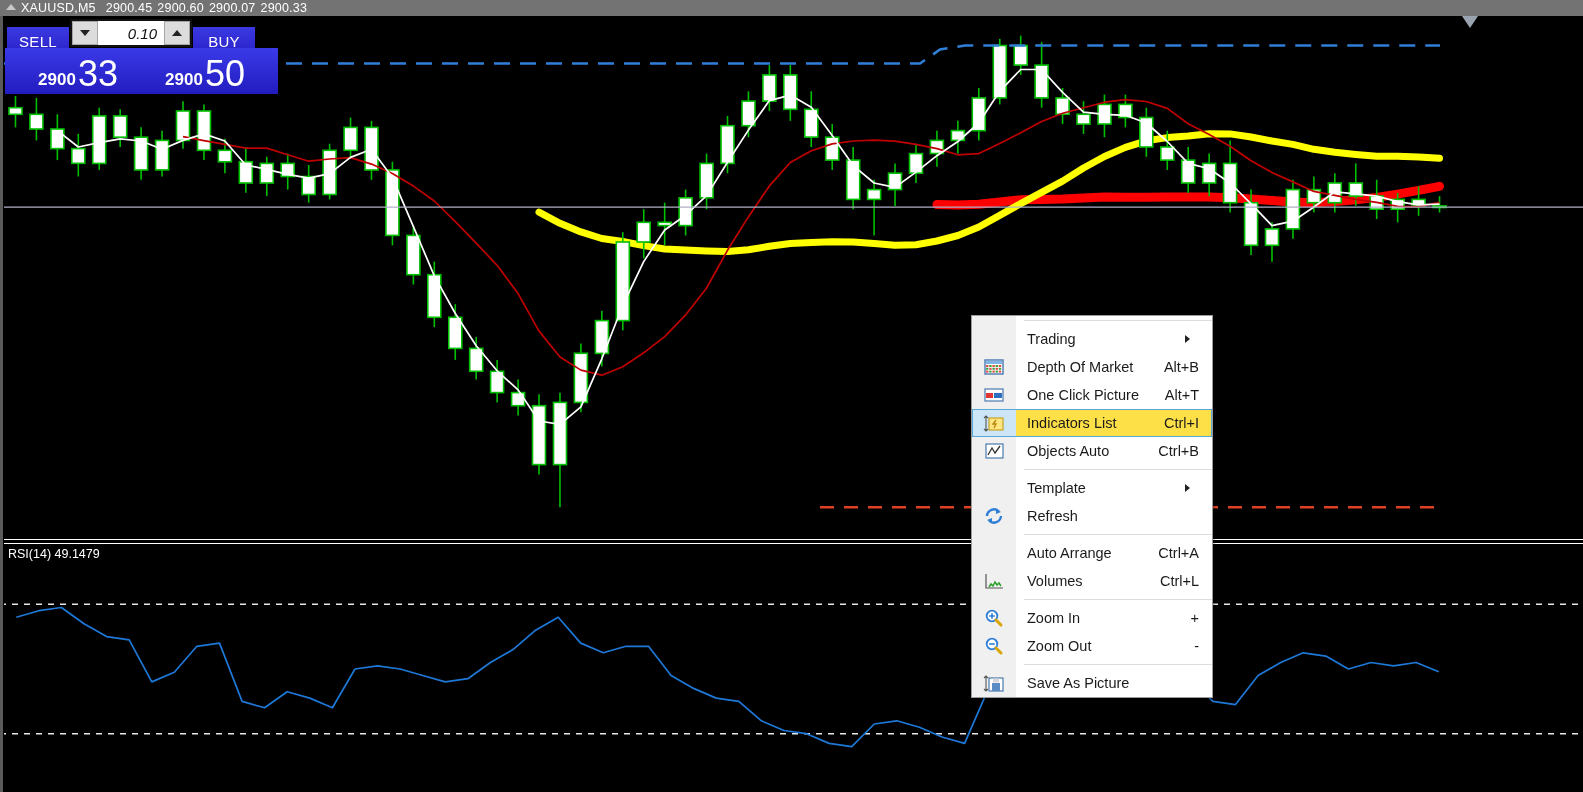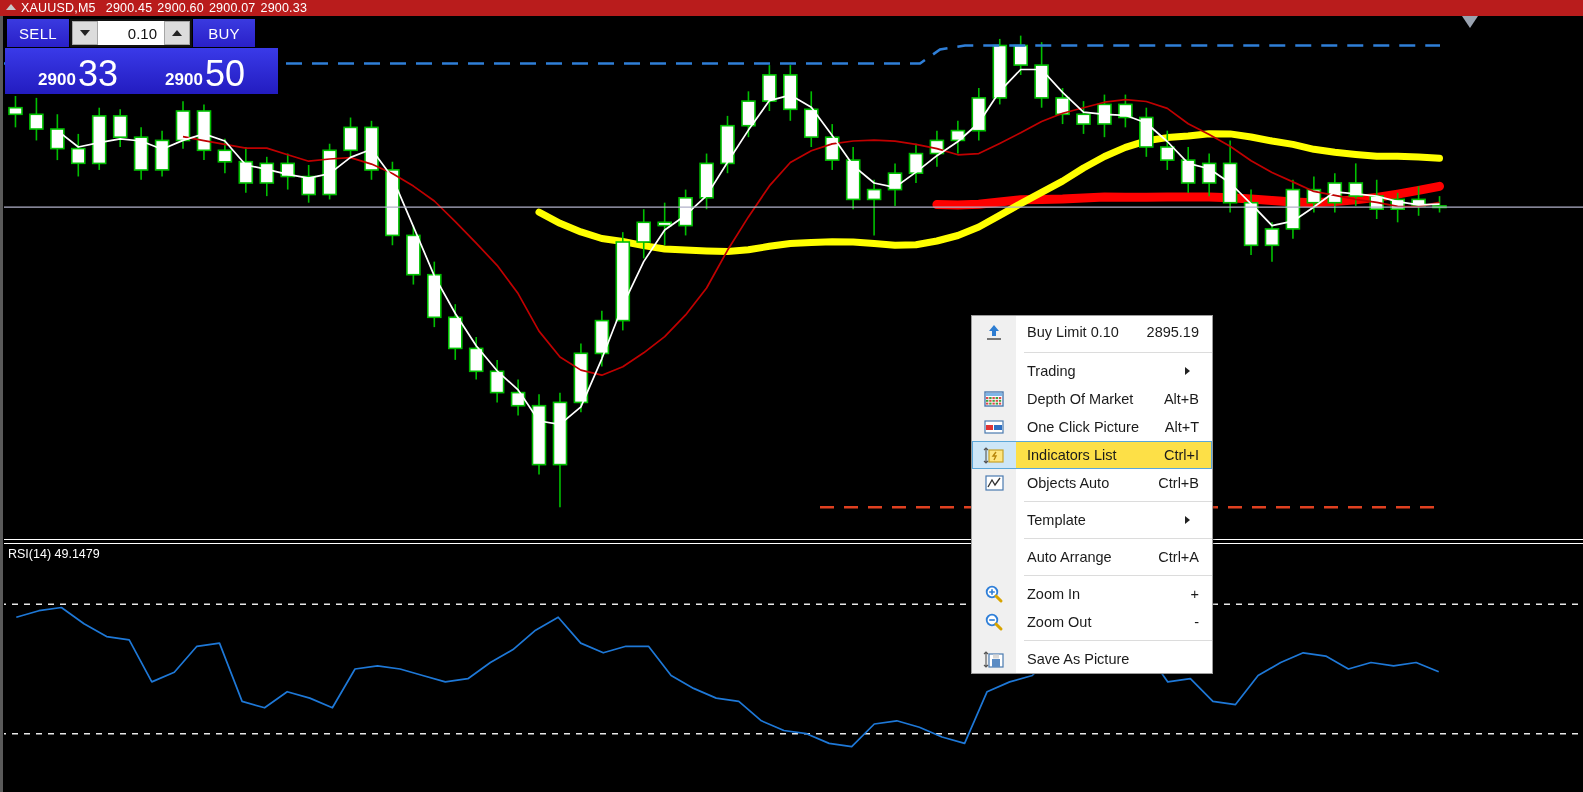--- a/index.html
+++ b/index.html
@@ -1,20 +1,20 @@
 <!DOCTYPE html>
 <html><head>
 <meta charset="utf-8">
 <style>
   html,body{margin:0;padding:0;background:#000;}
   body{width:1583px;height:792px;overflow:hidden;font-family:"Liberation Sans",sans-serif;}
   #app{position:relative;width:1583px;height:792px;background:#000;overflow:hidden;}
 
   
-  .titlebar{position:absolute;left:0;top:0;width:1583px;height:16px;background:#b91c1c;
+  .titlebar{position:absolute;left:0;top:0;width:1583px;height:16px;background:#737373;
             color:#fff;font-size:12.5px;line-height:16px;white-space:nowrap;}
   .tb-tri{display:inline-block;width:0;height:0;margin:0 5px 0 6px;
           border-left:5px solid transparent;border-right:5px solid transparent;
           border-bottom:6px solid #c8c8c8;vertical-align:2px;}
   .tb-sym{letter-spacing:.2px;}
   .tb-ohlc{margin-left:10px;letter-spacing:.2px;}
   .tb-ohlc span{margin-right:5px;}
 
   
   .pane{position:absolute;left:0;background:#000;}
@@ -29,27 +29,27 @@
   .pane svg{position:absolute;left:0;top:0;}
 
   
   .rsi-label{position:absolute;left:8px;top:547px;color:#fff;font-size:12.5px;
              line-height:15px;white-space:nowrap;}
 
   
   #octp{position:absolute;left:5px;top:17px;width:252px;height:79px;
         background:#000;box-sizing:border-box;}
   .oct-row1{position:absolute;left:2px;top:2px;width:248px;height:28px;}
-  .oct-sell-lbl,.oct-buy-lbl{position:absolute;top:0;width:62px;height:28px;
+  .oct-sell-lbl,.oct-buy-lbl{position:absolute;top:8px;width:62px;height:28px;
         background:linear-gradient(#3a3ae0,#2a20c8);color:#fff;font-size:15px;
         display:flex;align-items:center;justify-content:center;letter-spacing:.3px;}
   .oct-sell-lbl{left:0;}
   .oct-buy-lbl{left:186px;}
   .oct-vol{position:absolute;left:63px;top:0;width:122px;height:28px;
-        background:#e9e9e9;border:2px solid #111;box-sizing:border-box;display:flex;}
+        background:#e9e9e9;border:2px solid #111;box-sizing:border-box;display:flex;font-style:italic;}
   .oct-dn,.oct-up{width:26px;height:24px;background:#dcdcdc;border:1px solid #a6a6a6;
         box-sizing:border-box;display:flex;align-items:center;justify-content:center;}
   .oct-dn i{width:0;height:0;border-left:5px solid transparent;border-right:5px solid transparent;border-top:6px solid #222;}
   .oct-up i{width:0;height:0;border-left:5px solid transparent;border-right:5px solid transparent;border-bottom:6px solid #222;}
   .oct-vol-val{flex:1;background:#fff;display:flex;align-items:center;justify-content:flex-end;
         padding-right:7px;font-size:15px;color:#111;box-sizing:border-box;}
   .oct-btn{position:absolute;top:31px;width:146px;height:46px;
         background:linear-gradient(#3a3ae8,#231cc0);color:#fff;display:flex;
         align-items:flex-end;justify-content:center;padding-bottom:2px;box-sizing:border-box;}
   .oct-sell-btn{left:0;}
@@ -276,30 +276,20 @@
     </div>
     <div class="oct-btn oct-buy-btn">
       <span class="oct-small">2900</span>
         <span class="oct-big">50</span>
     </div>
   </div>
 
   <div id="ctxmenu">
     <div class="gutter"></div>
     <div id="menu-items">
-        <div class="mi tall">
-          <span class="ico">
-            <svg width="22" height="20" viewBox="0 0 22 20">
-              <path d="M11 3 L16 9 L13 9 L13 14 L9 14 L9 9 L6 9 Z" fill="#2d7dd2"></path>
-              <rect x="4" y="16" width="14" height="2" fill="#777"></rect>
-            </svg>
-          </span>
-          <span class="lbl">Buy Limit 0.10</span>
-          <span class="acc">2895.19</span>
-        </div>
         <div class="msep"></div>
         <div class="mi">
           <span class="ico"></span>
           <span class="lbl">Trading</span>
           <span class="arrow"></span>
         </div>
         <div class="mi">
           <span class="ico">
             <svg width="22" height="20" viewBox="0 0 22 20">
               <rect x="2" y="3" width="18" height="14" fill="#fff" stroke="#4a7ab0" stroke-width="1.4"></rect>
@@ -355,25 +345,47 @@
           </span>
           <span class="lbl">Objects Auto</span>
           <span class="acc">Ctrl+B</span>
         </div>
         <div class="msep"></div>
         <div class="mi">
           <span class="ico"></span>
           <span class="lbl">Template</span>
           <span class="arrow"></span>
         </div>
+        <div class="mi">
+          <span class="ico">
+            <svg width="22" height="20" viewBox="0 0 22 20">
+              <path d="M4 10 a7 7 0 0 1 12 -4.5" stroke="#2f7fd8" stroke-width="2.4" fill="none"></path>
+              <path d="M18 10 a7 7 0 0 1 -12 4.5" stroke="#2f7fd8" stroke-width="2.4" fill="none"></path>
+              <path d="M13 3 L18 6 L13 8 Z" fill="#2f7fd8"></path>
+              <path d="M9 17 L4 14 L9 12 Z" fill="#2f7fd8"></path>
+            </svg>
+          </span>
+          <span class="lbl">Refresh</span>
+          <span class="acc"></span>
+        </div>
         <div class="msep"></div>
         <div class="mi">
           <span class="ico"></span>
           <span class="lbl">Auto Arrange</span>
           <span class="acc">Ctrl+A</span>
+        </div>
+        <div class="mi">
+          <span class="ico">
+            <svg width="22" height="20" viewBox="0 0 22 20">
+              <path d="M3 3 L3 17 L20 17" stroke="#555" stroke-width="1.2" fill="none"></path>
+              <path d="M6 16 L8 13 L10 15 L12 11 L14 14 L16 12 L18 15" stroke="#2aa02a" stroke-width="1.5" fill="none"></path>
+            </svg>
+          </span>
+          <span class="lbl">Volumes</span>
+          <span class="acc">Ctrl+L</span>
         </div>
         <div class="msep"></div>
         <div class="mi">
           <span class="ico">
             <svg width="22" height="20" viewBox="0 0 22 20">
               <circle cx="9" cy="8" r="5.3" fill="#fff" stroke="#2f7fd8" stroke-width="1.8"></circle>
               <path d="M13 12 L18 17" stroke="#d8a400" stroke-width="3" stroke-linecap="round"></path>
               <path d="M6.2 8 L11.8 8 M9 5.2 L9 10.8" stroke="#2f7fd8" stroke-width="1.6"></path>
             </svg>
           </span>

